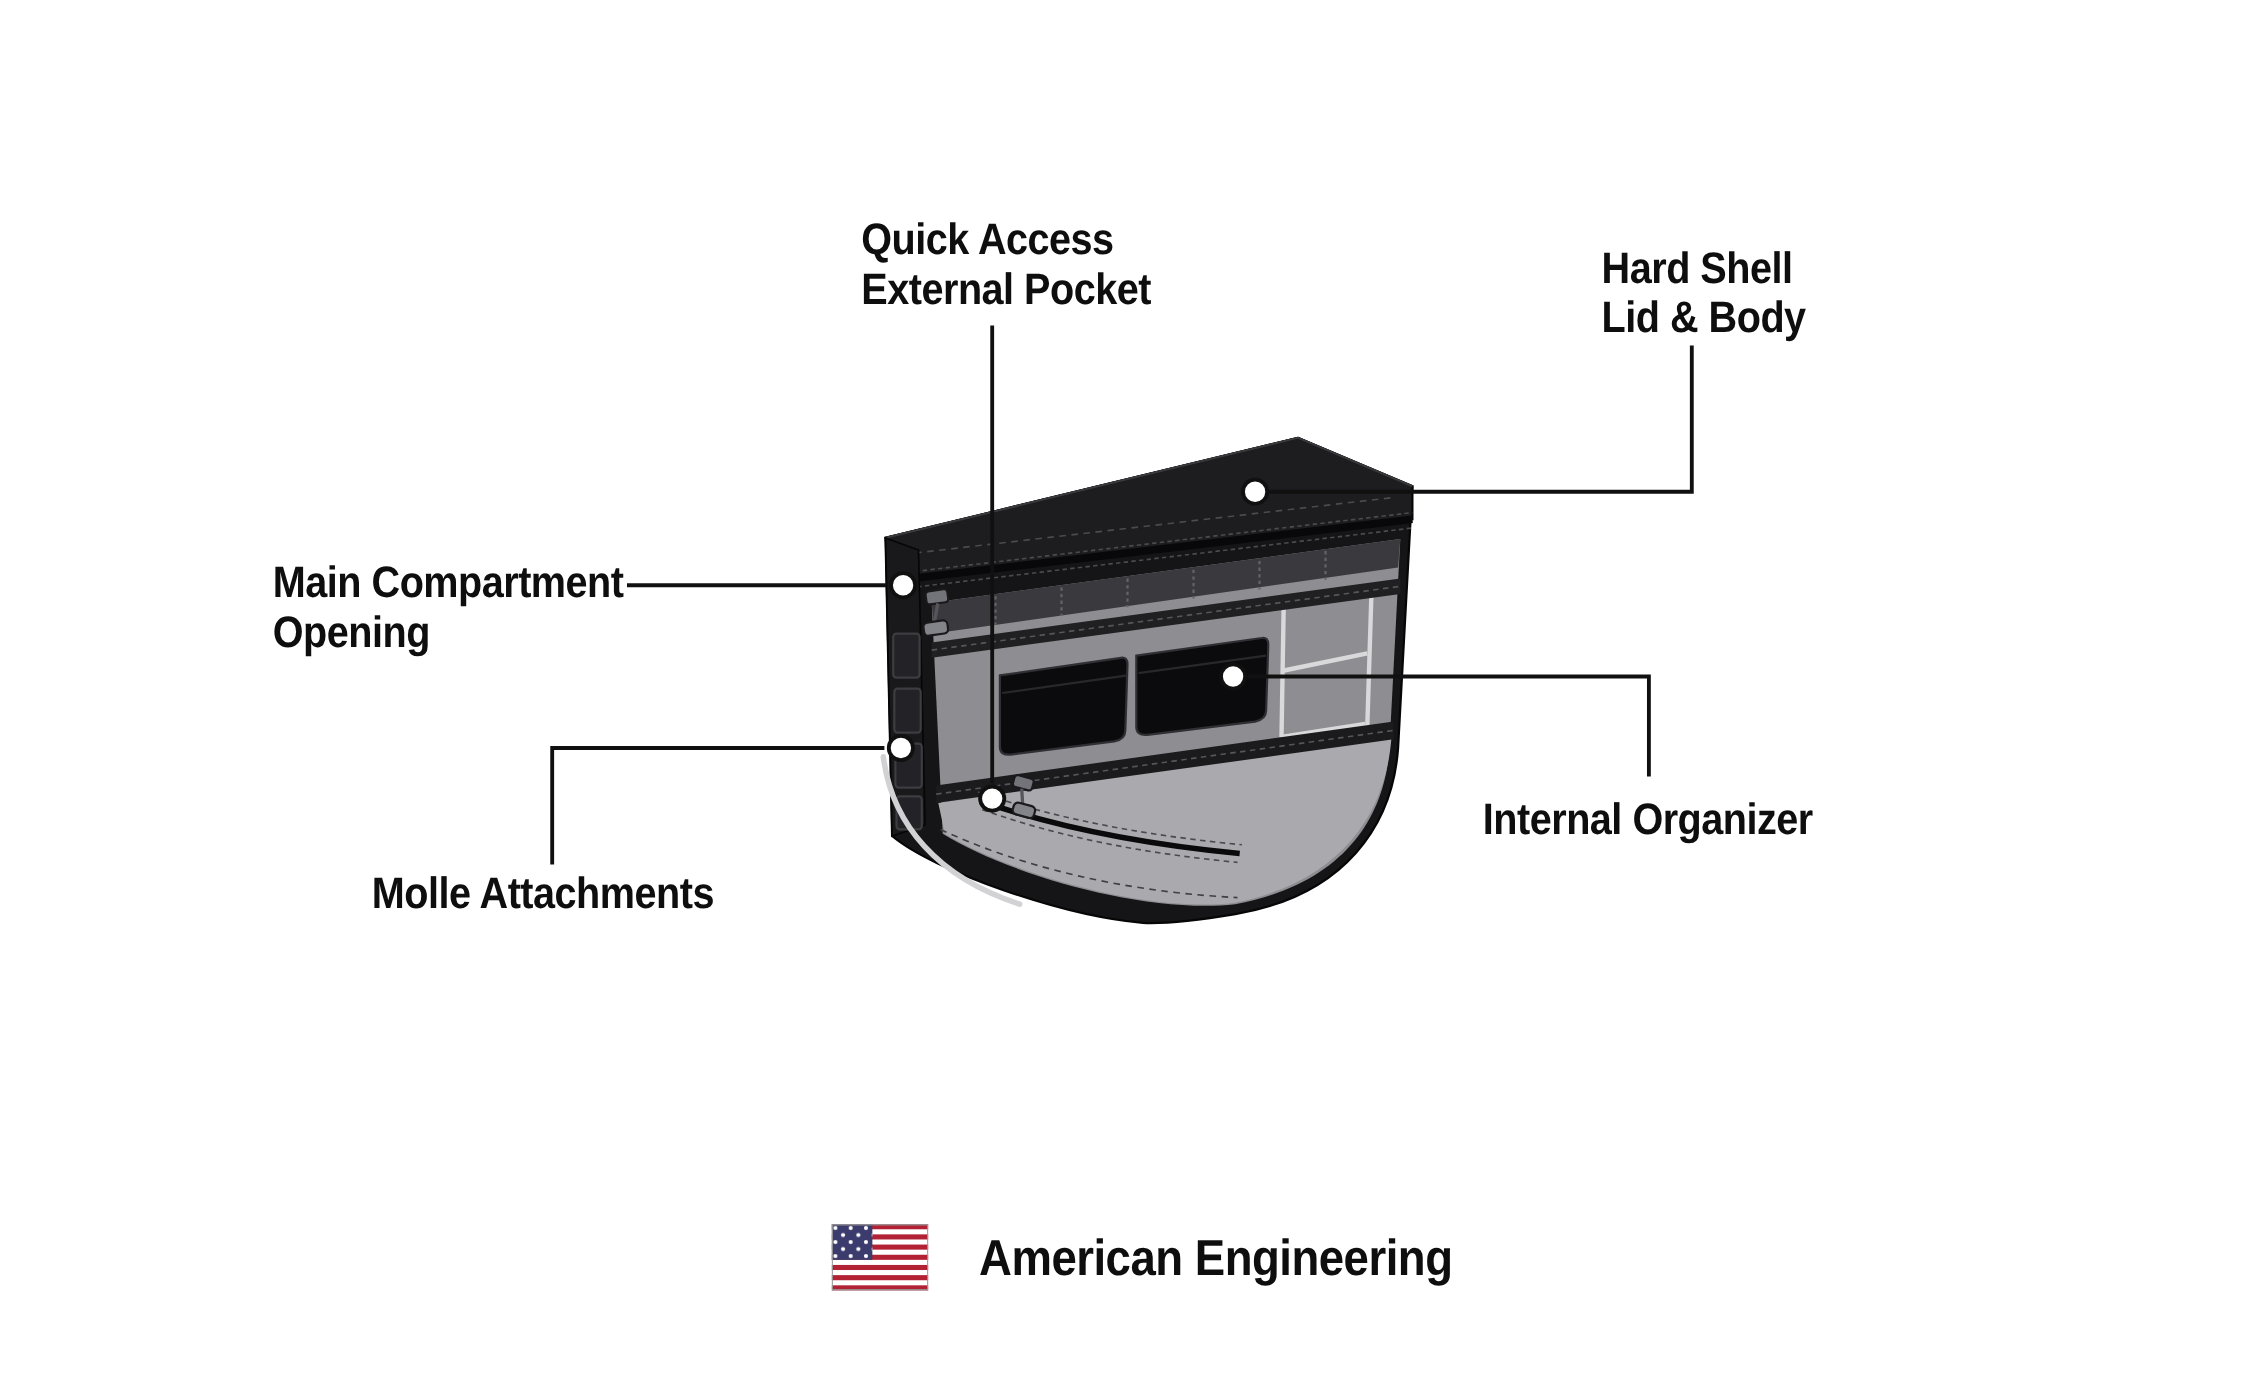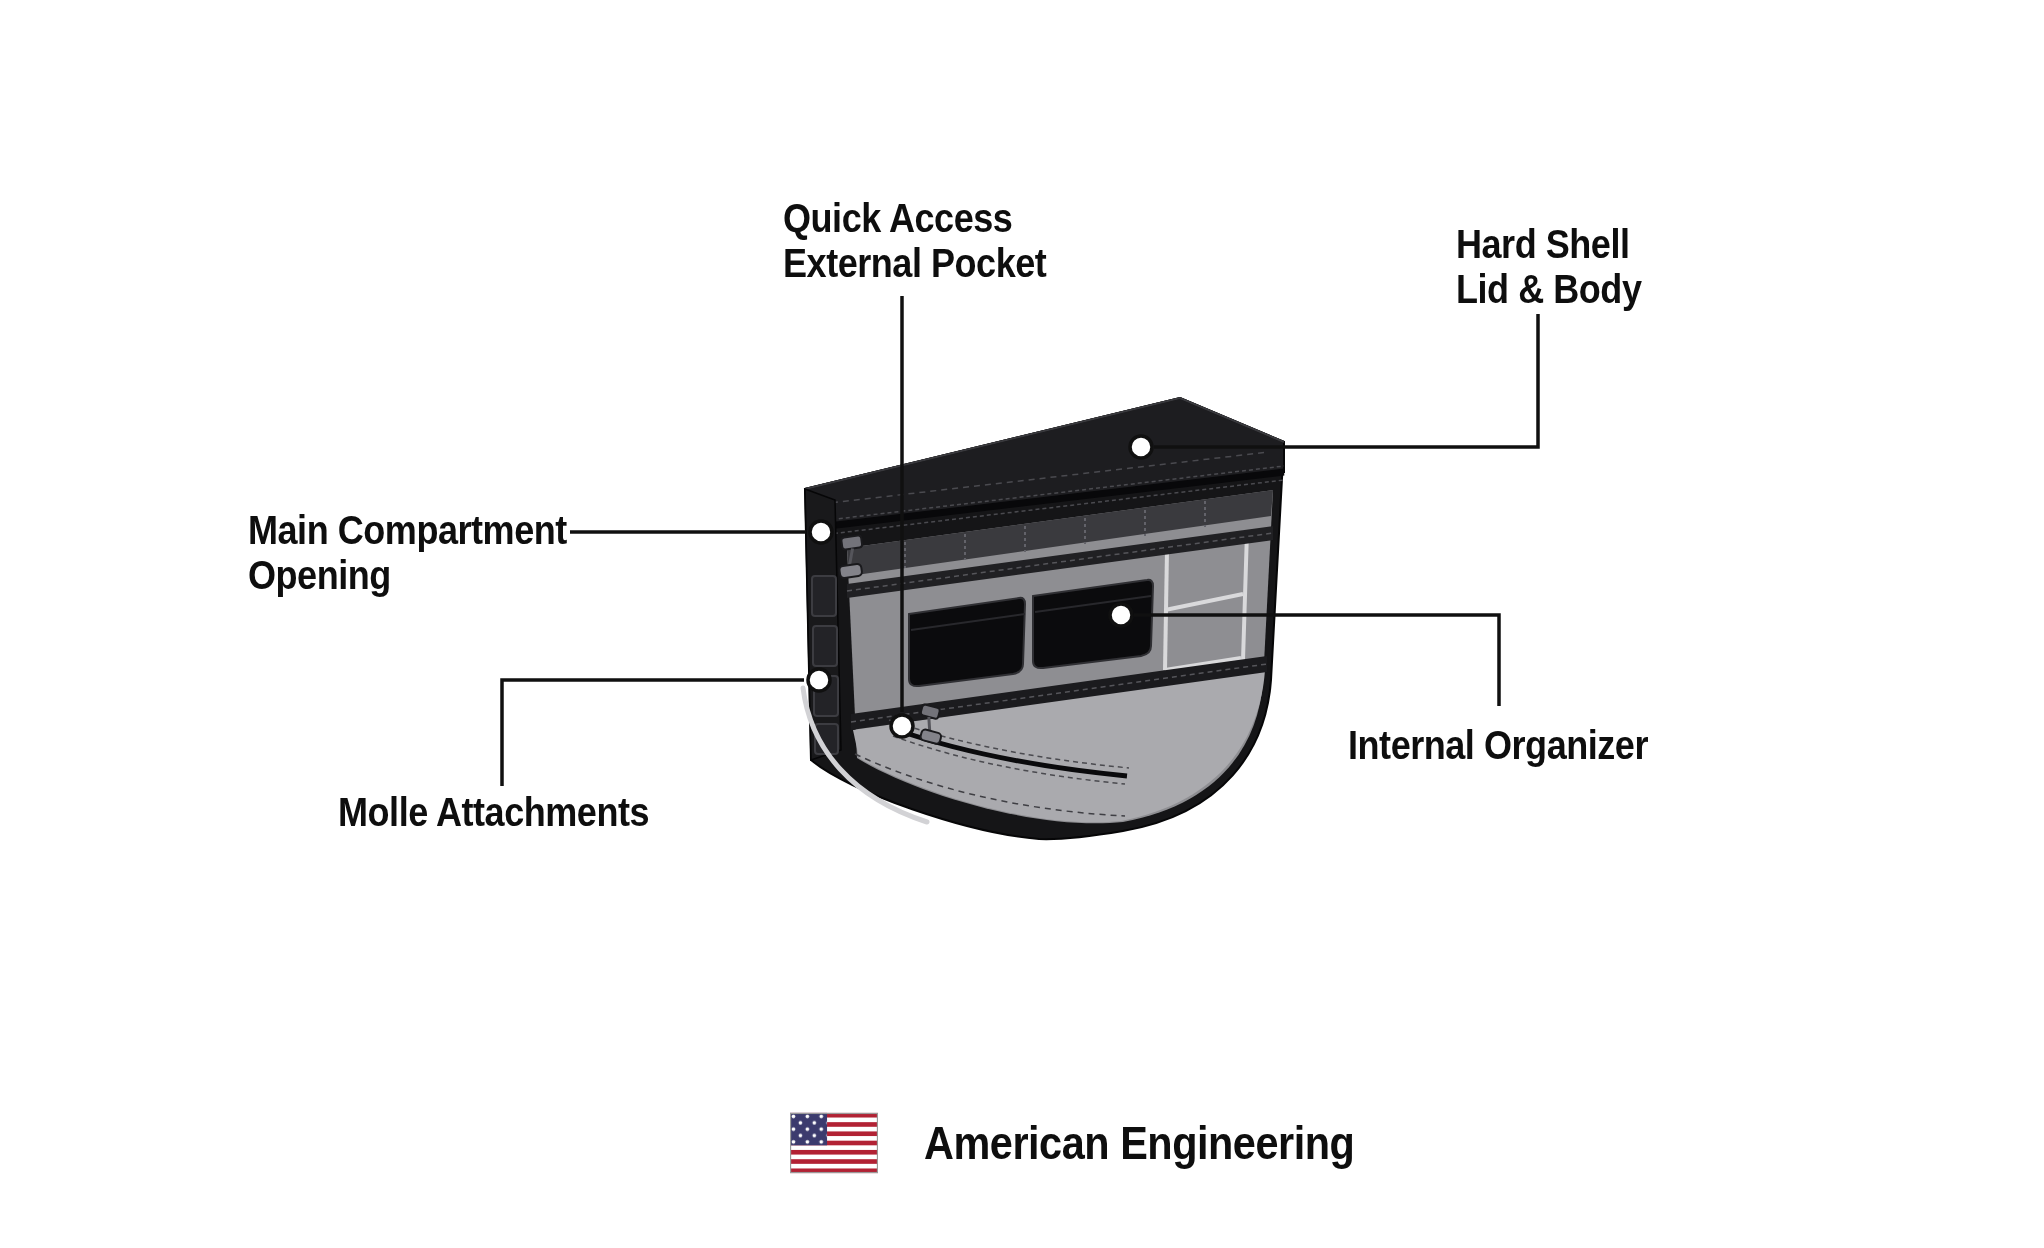--- a/index.html
+++ b/index.html
@@ -16,21 +16,21 @@
     color:#0e0e0e;
     font-weight:700;
     font-size:40px;
     line-height:1.13;
     letter-spacing:-0.5px;
     transform:scaleX(0.9);
     transform-origin:0 0;
     white-space:nowrap;
   }
   .footer{
-    position:absolute;left:790px;top:1112px;
+    position:absolute;left:756px;top:1112px;
     display:flex;align-items:center;gap:46px;
   }
   .flag{width:88px;height:62px;display:block;}
   .footer-text{
     font-weight:700;font-size:46px;color:#0e0e0e;
     letter-spacing:-0.5px;transform:scaleX(0.9);transform-origin:0 50%;
     white-space:nowrap;
   }
 </style>
 </head>

